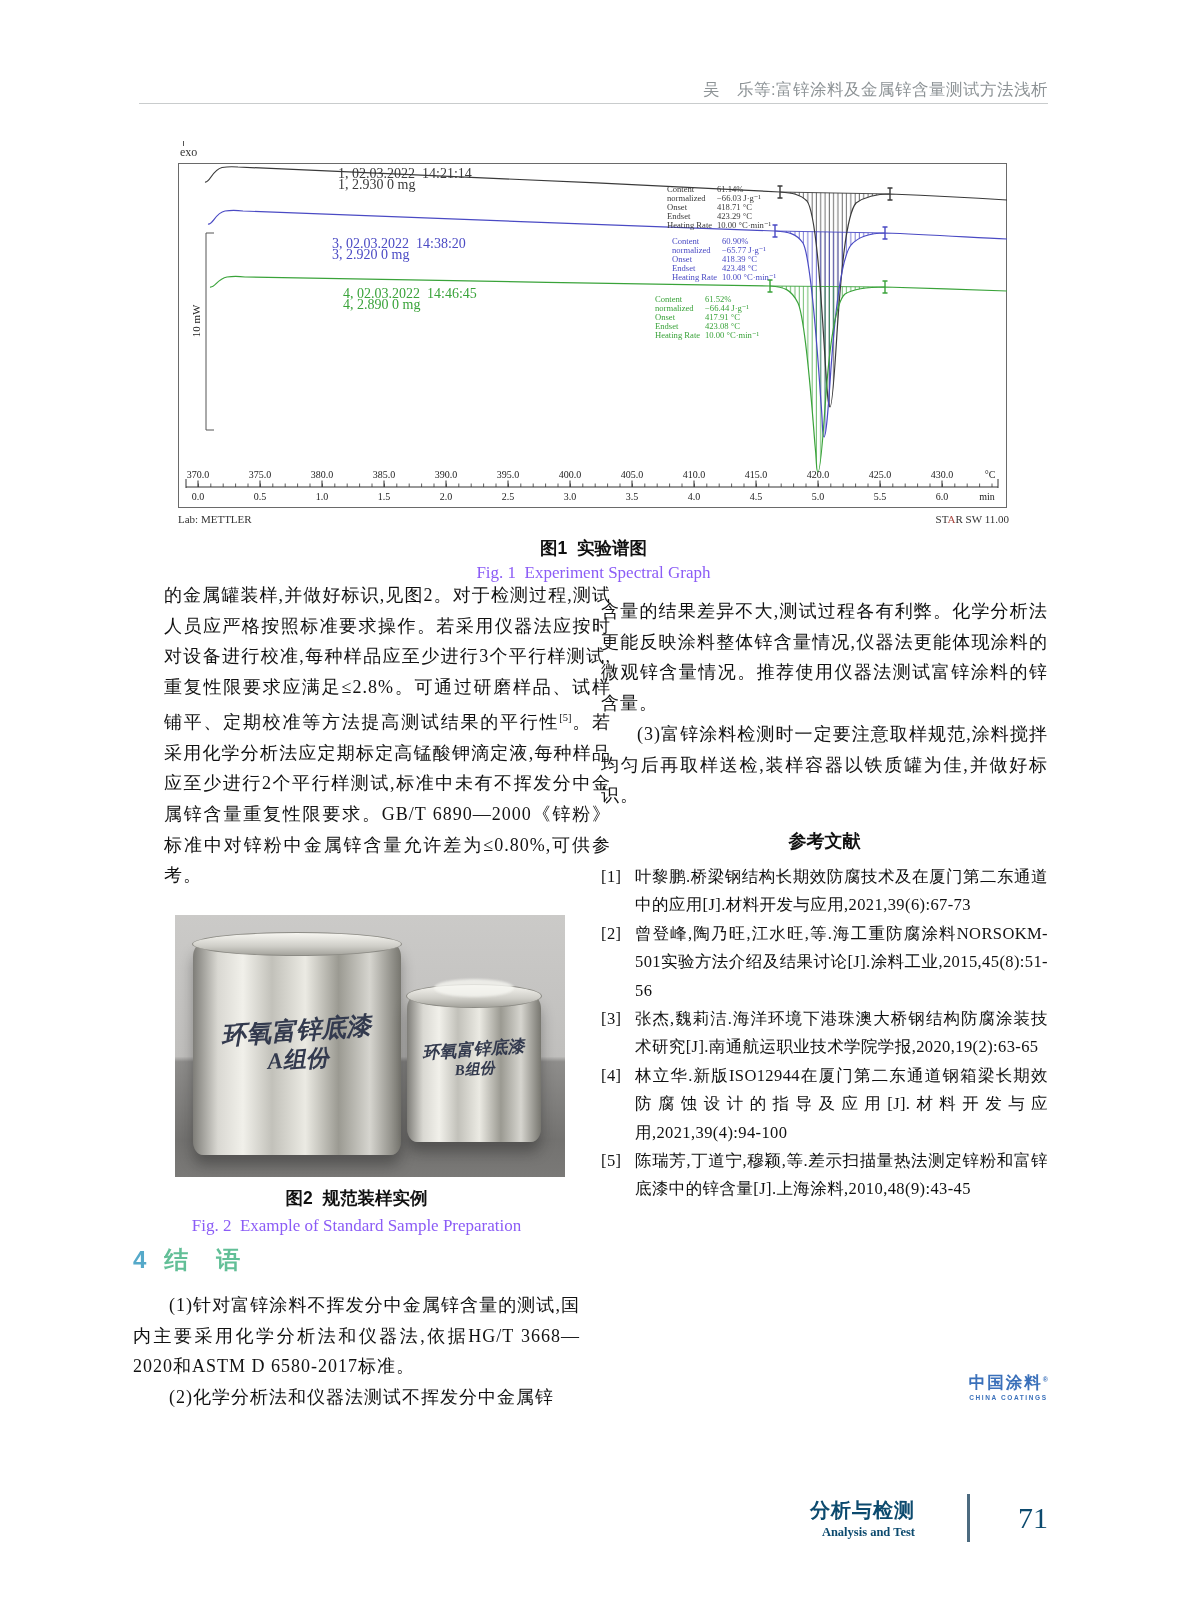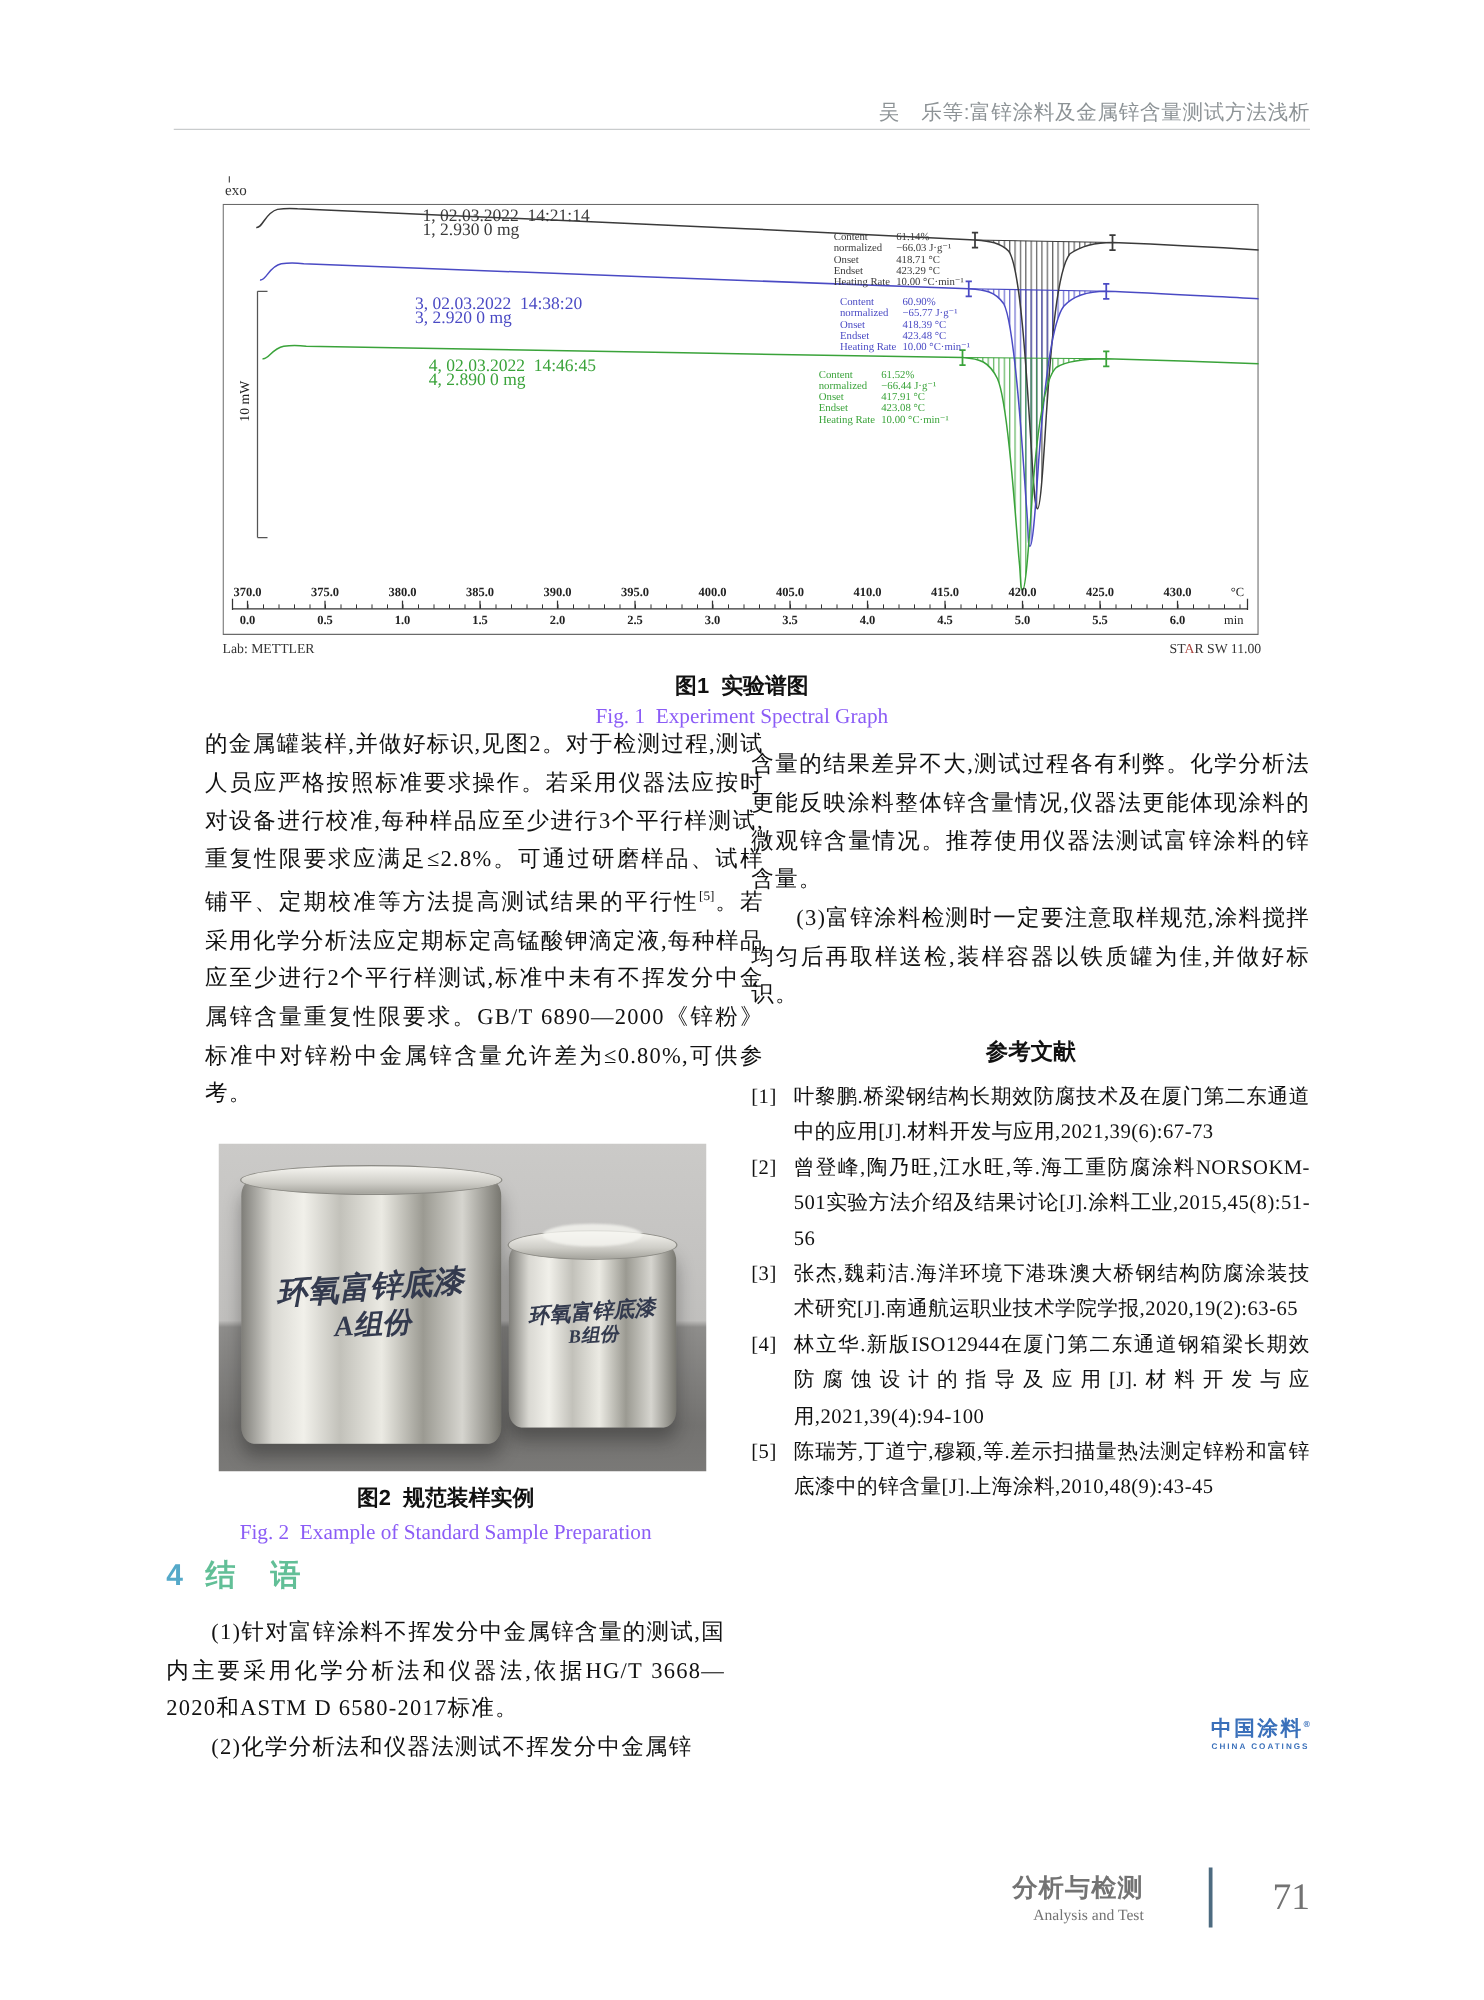--- a/index.html
+++ b/index.html
@@ -19,21 +19,21 @@
   .chart-frame svg{position:absolute;left:0;top:0;}
   .scale-label{position:absolute;left:-2px;top:152px;width:40px;transform:rotate(-90deg);
     font-size:11px;color:#222;text-align:center;}
   .anno{position:absolute;font-size:14px;line-height:10.5px;white-space:pre;}
   .dblock{position:absolute;font-size:8.6px;line-height:8.9px;}
   .dblock .row{display:flex;}
   .dblock .lbl{width:50px;}
   .dblock .val{white-space:pre;}
   .tick{position:absolute;width:44px;margin-left:-22px;text-align:center;font-size:10px;color:#222;}
   .temp-row .tick{top:0;}
-  .axis-row{position:absolute;left:0;width:735px;height:14px;font-weight:bold;}
+  .axis-row{position:absolute;left:0;width:735px;height:14px;}
   .row-temp{top:306px;}
   .row-time{top:328px;}
   .unit{position:absolute;font-size:10px;color:#222;width:40px;text-align:center;}
   .unit-c{left:792px;top:306px;}
   .unit-min{left:789px;top:328px;}
   .chart-foot-left{position:absolute;left:13px;top:373px;font-size:11px;color:#333;}
   .chart-foot-right{position:absolute;right:16px;top:373px;font-size:11px;color:#333;}
   .chart-foot-right .red{color:#a9433c;}
 
   
@@ -86,24 +86,24 @@
   .can-b .can-label div:last-child{font-size:15px;}
   .wrap-blob{position:absolute;left:20%;top:-16px;width:60%;height:18px;border-radius:50%;
     background:rgba(245,245,240,.8);filter:blur(1px);}
 
   
   .logo{position:absolute;right:139px;top:1372px;text-align:center;color:#3a70ba;
     font-family:"Liberation Sans","DejaVu Sans",sans-serif;}
   .logo-cn{font-weight:bold;font-size:16.5px;letter-spacing:2px;}
   .logo-cn .reg{font-size:7px;vertical-align:super;letter-spacing:0;}
   .logo-en{font-size:6.5px;font-weight:bold;letter-spacing:1.6px;}
-  .page-foot{position:absolute;right:139px;top:1494px;display:flex;align-items:center;color:#737373;gap:40px;}
+  .page-foot{position:absolute;right:139px;top:1494px;display:flex;align-items:center;color:#0c4a6e;gap:40px;}
   .foot-text{text-align:right;margin-right:8px;}
   .foot-cn{font-family:"Liberation Sans","DejaVu Sans",sans-serif;font-weight:bold;font-size:20px;letter-spacing:1px;}
-  .foot-en{font-size:12.5px;margin-top:1px;}
+  .foot-en{font-size:12.5px;margin-top:1px;font-weight:bold;}
   .foot-bar{width:3px;height:48px;background:#4d6b80;margin:0 8px 0 4px;}
   .foot-num{font-size:30px;}
 </style>
 </head>
 <body>
 
 <div class="page">
 
   <div class="running-head">
     <span>吴　乐等:富锌涂料及金属锌含量测试方法浅析</span>

